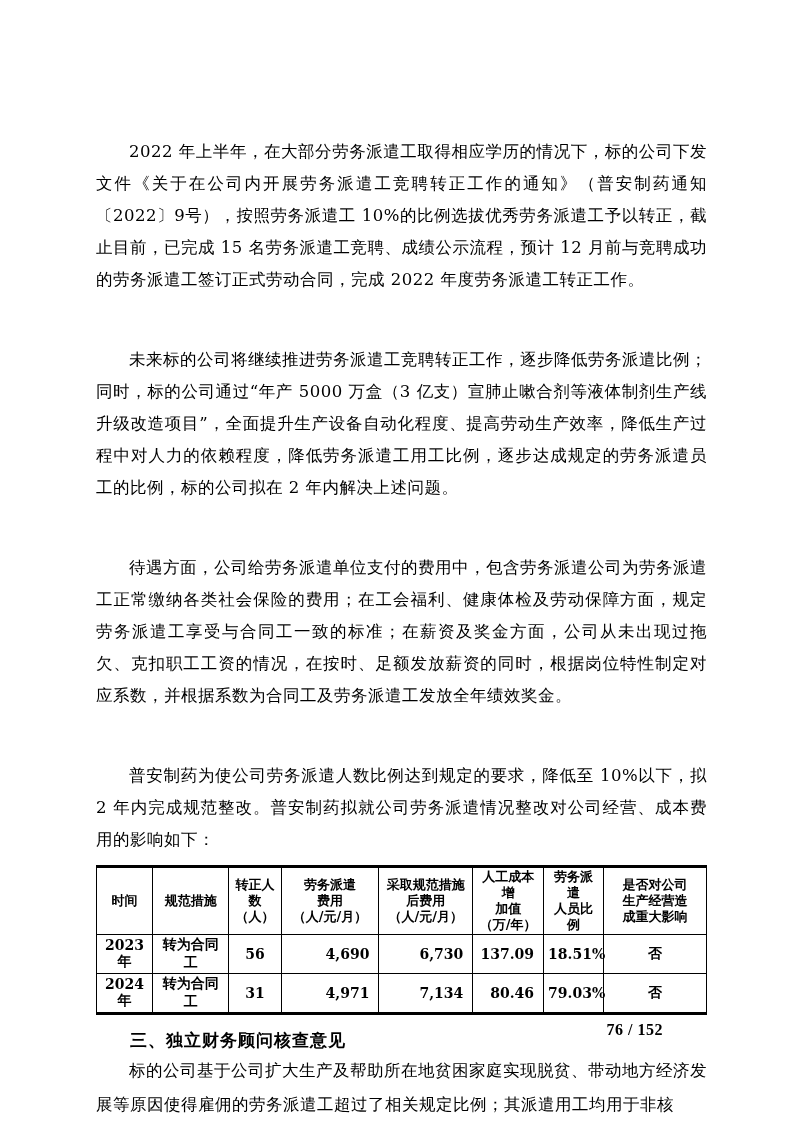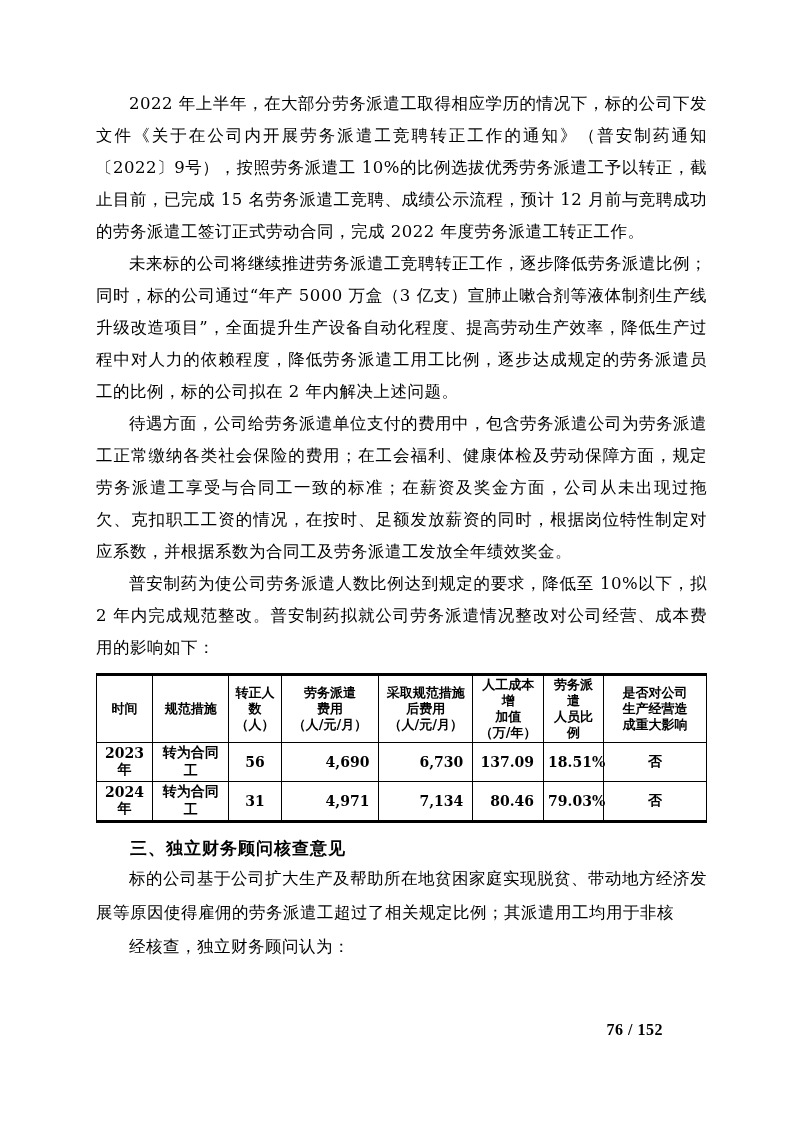--- a/index.html
+++ b/index.html
@@ -26,20 +26,21 @@
     margin: 0;
     font-size: 16.5px;
     line-height: 32px;
     text-indent: 2em;
     text-align: justify;
     letter-spacing: 0.5px;
   }
   p.kai {
     font-family: "DejaVu Serif", serif;
     font-weight: 500;
+    margin-top: 48px;
   }
   p.song {
     font-family: "Liberation Serif", serif;
     line-height: 34px;
   }
   .impact-table {
     width: 100%;
     border-collapse: collapse;
     margin-top: 9px;
     margin-bottom: 11px;

